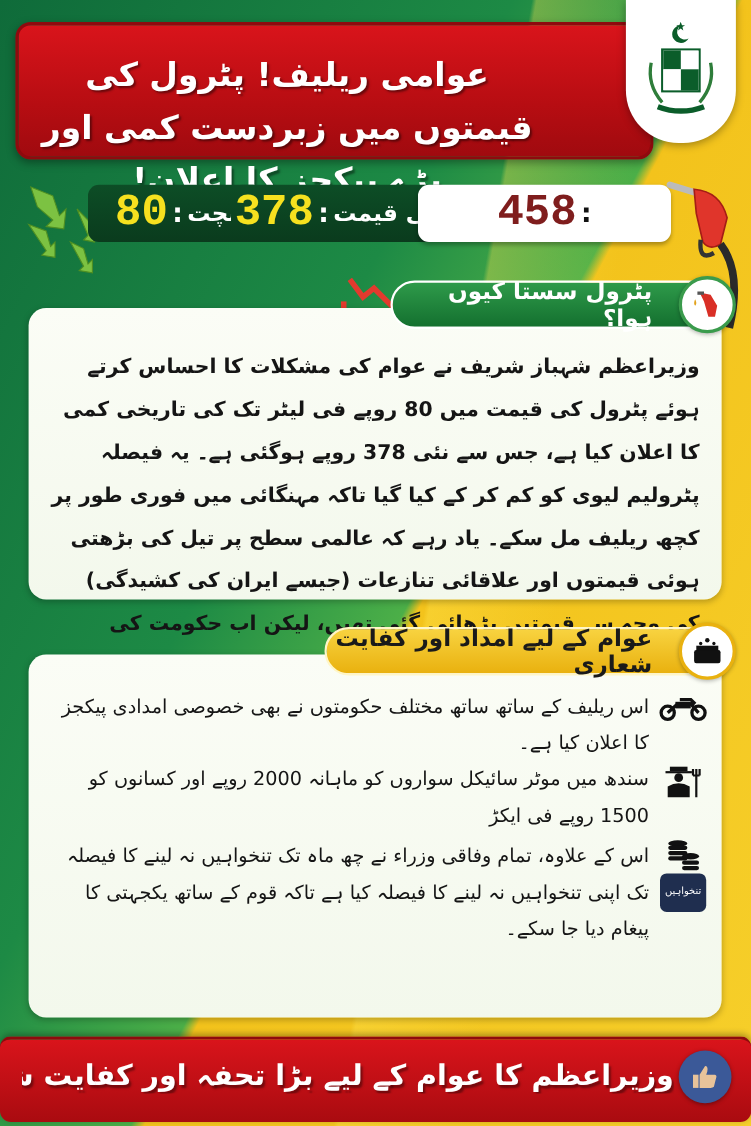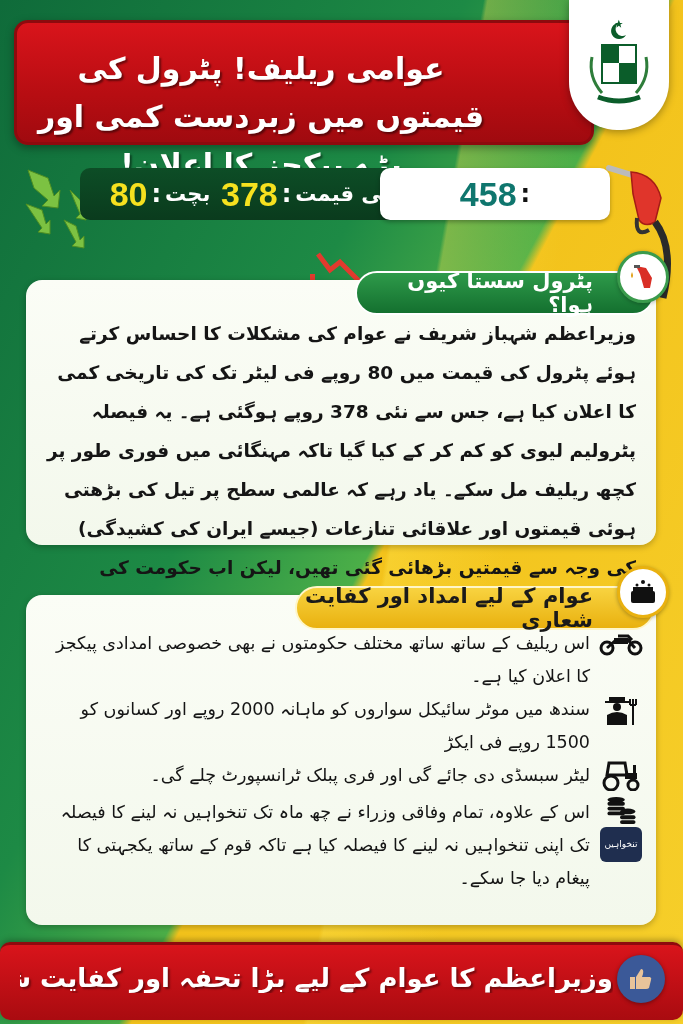--- a/index.html
+++ b/index.html
@@ -58,35 +58,34 @@
     color: #fff; border-radius: 10px; z-index: 0;
   }
   .pill-save {
     right: 370px; width: 160px; background: linear-gradient(180deg,#0d4d26,#0a3b1d);
     color: #fff; border-radius: 10px;
   }
   .pill-old { z-index: 2; }
   .pill-new { z-index: 1; }
   .pill-label { font-size: 21px; }
   .pill-colon { font-size: 24px; }
-  .pill-value { font-size: 34px; direction: ltr; font-family: Liberation Sans, sans-serif; }
-  .pill-old .pill-value { color: #0f766e; }
+  .pill-value { font-size: 40px; direction: ltr; font-family: Liberation Mono, monospace; }
+  .pill-old .pill-value { color: #7f1d1d; }
   .pill-new .pill-value, .pill-save .pill-value { color: #f6e11f; }
 
   .arrows-deco { position: absolute; left: 20px; top: 160px; width: 80px; height: 90px; }
   .pump-deco { position: absolute; right: 8px; top: 158px; width: 70px; height: 150px; }
   .red-arrows { position: absolute; left: 300px; top: 250px; width: 90px; height: 60px; }
 
   
   .section-header {
     position: absolute; height: 44px; direction: rtl;
     display: flex; align-items: center; padding-right: 60px;
     font-weight: bold; font-size: 21px;
     border-radius: 24px 0 0 24px;
-    margin-top: 16px;
   }
   .sh-1 {
     right: 28px; top: 255px; width: 300px;
     background: linear-gradient(180deg,#2e9a4a,#14702f);
     color: #fff;
     border: 2px solid #fff;
     border-radius: 24px;
   }
   .sh-2 {
     right: 28px; top: 570px; width: 360px;
@@ -249,32 +248,20 @@
         <svg width="40" height="30" viewBox="0 0 40 30">
             <rect x="8" y="2" width="16" height="4" fill="#111"></rect>
             <rect x="4" y="6" width="24" height="2" fill="#111"></rect>
             <circle cx="16" cy="12" r="4" fill="#111"></circle>
             <path d="M6 30 L6 20 Q16 14 26 20 L26 30 Z" fill="#111"></path>
             <path d="M32 4 L32 30 M29 4 L29 10 M35 4 L35 10 M29 10 L35 10" stroke="#111" stroke-width="2"></path>
           </svg>
       </span>
       <span class="list-text">سندھ میں موٹر سائیکل سواروں کو ماہانہ 2000 روپے اور کسانوں کو 1500 روپے فی ایکڑ</span>
     </div>
-    <div class="list-item">
-      <span class="list-icon">
-        <svg width="40" height="30" viewBox="0 0 40 30">
-            <circle cx="10" cy="22" r="7" fill="none" stroke="#111" stroke-width="3"></circle>
-            <circle cx="32" cy="24" r="5" fill="none" stroke="#111" stroke-width="3"></circle>
-            <path d="M6 14 L8 2 L24 2 L26 14 Z" fill="none" stroke="#111" stroke-width="3"></path>
-            <rect x="24" y="12" width="12" height="6" fill="#111"></rect>
-            <rect x="32" y="4" width="3" height="8" fill="#111"></rect>
-          </svg>
-      </span>
-      <span class="list-text">لیٹر سبسڈی دی جائے گی اور فری پبلک ٹرانسپورٹ چلے گی۔</span>
-    </div>
     <div class="list-item" style="margin-top:4px;">
       <span class="list-icon" style="flex-direction:column;height:66px;">
         <svg width="34" height="30" viewBox="0 0 34 30">
             <g fill="#111">
               <ellipse cx="12" cy="4" rx="9" ry="3"></ellipse>
               <rect x="3" y="6" width="18" height="4" rx="2"></rect>
               <rect x="3" y="11" width="18" height="4" rx="2"></rect>
               <rect x="3" y="16" width="18" height="4" rx="2"></rect>
               <ellipse cx="24" cy="16" rx="8" ry="3"></ellipse>
               <rect x="16" y="20" width="16" height="4" rx="2"></rect>

